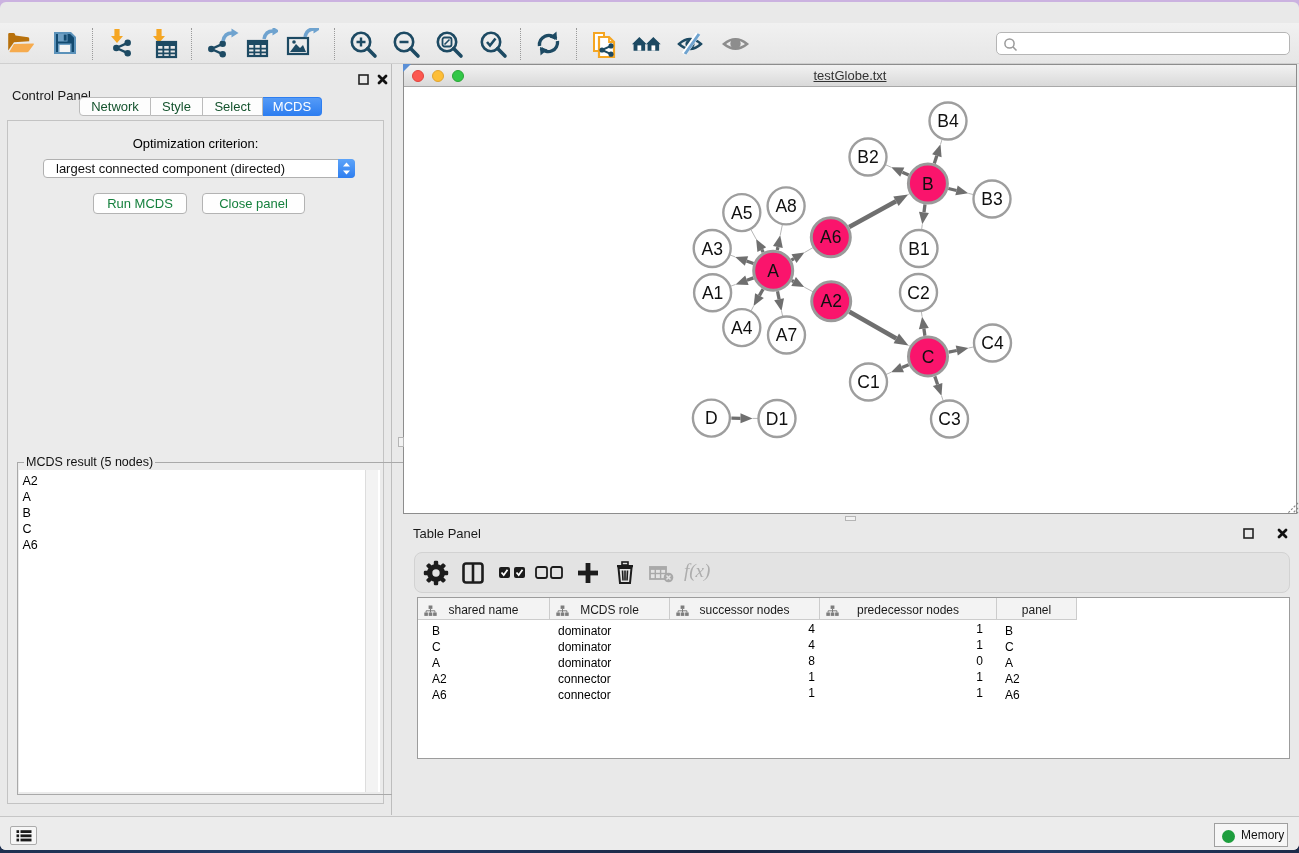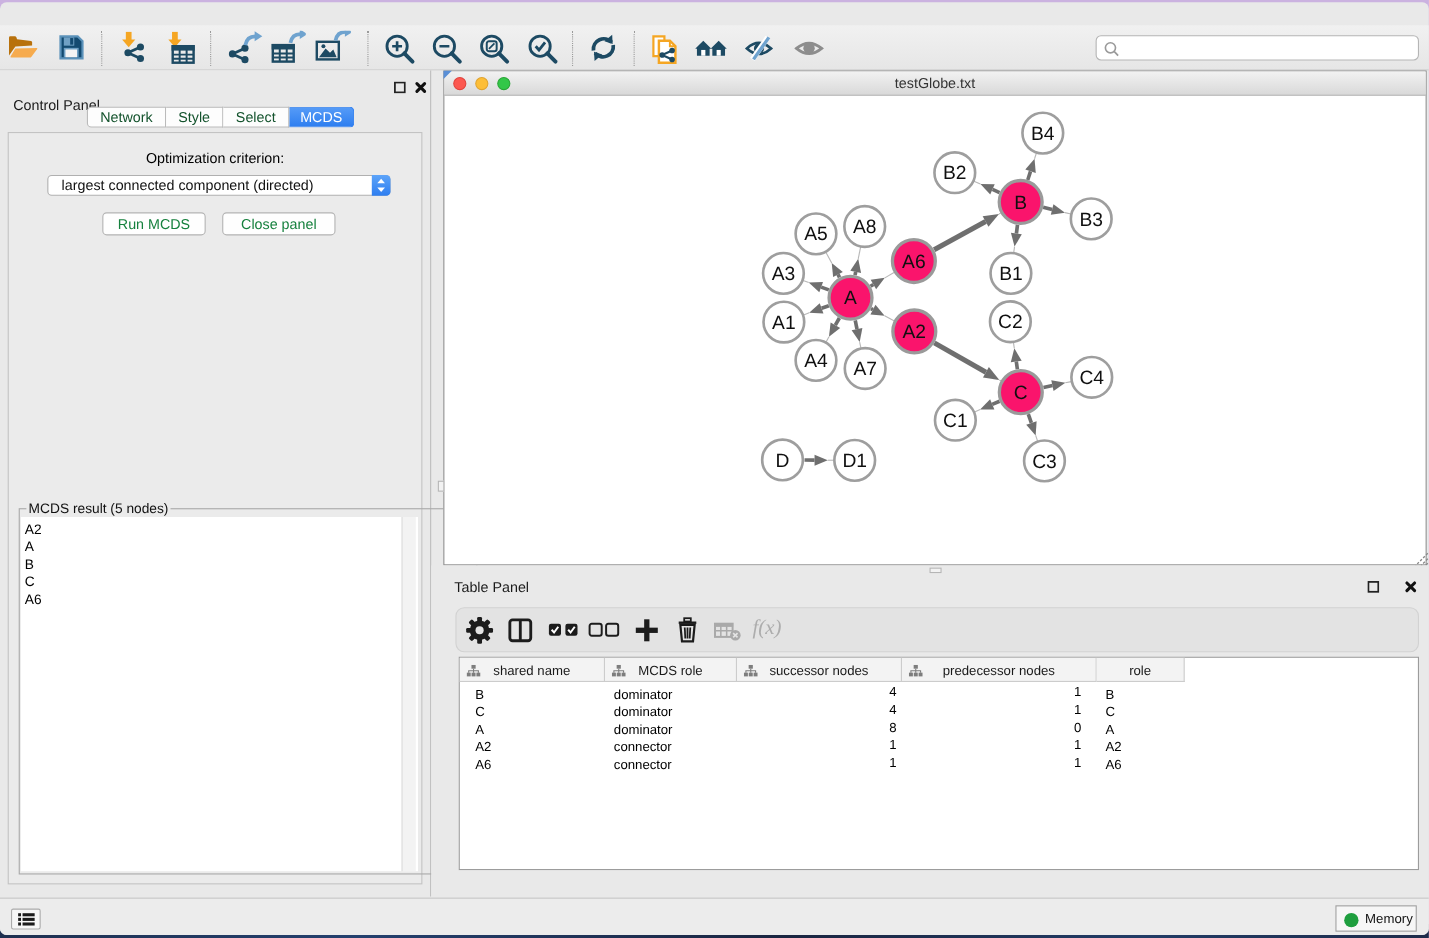--- a/index.html
+++ b/index.html
@@ -57,30 +57,30 @@
   background:#fff; }
 #mcdslist .sb { position:absolute; right:2px; top:0; width:13px; height:100%;
   background:#f3f3f3; border-left:1px solid #ddd; }
 #mcdslist .it { position:absolute; left:4px; font-size:12.5px; color:#000; }
 
 #netwin { position:absolute; left:403px; top:62px; width:894px; height:450px;
   background:#fff; border:1px solid #8d8d8d; }
 #nettitle { position:absolute; left:0; top:0; width:100%; height:22px;
   background:linear-gradient(#f2f2f2,#d9d9d9); border-bottom:1px solid #a8a8a8; }
 #nettitle .ttl { position:absolute; left:0; right:0; top:3px; text-align:center;
-  font-size:13px; color:#333; }
+  font-size:13px; color:#333;text-decoration:underline; }
 #nettitle .t-red { left:8px; background:#fc5850; border:1px solid #e1443e; }
 #nettitle .t-yel { left:28px; background:#fdbe37; border:1px solid #e0a431; }
 #nettitle .t-grn { left:48px; background:#33c748; border:1px solid #2aa637; }
 #nettitle .tl { top:5px; width:12px; height:12px; }
 
 #tpanel { position:absolute; left:392px; top:512px; width:907px; height:302px; background:#e9e9e9; }
 #ttoolbar { position:absolute; left:22px; top:38px; width:876px; height:41px;
   background:#e3e3e3; border:1px solid #d2d2d2; border-radius:8px; }
-#ttable { position:absolute; left:25px; top:83px; width:873px; height:194px;
+#ttable { position:absolute; left:25px; top:83px; width:873px; height:162px;
   background:#fff; border:1px solid #9c9c9c; }
 .thead { position:absolute; left:0; top:0; height:22px; background:#f3f3f3;
   border-bottom:1px solid #cccccc; }
 .thead .hl { position:absolute; top:12px; margin-top:-5.5px; width:100%;
   text-align:center; font-size:12px; color:#1a1a1a; line-height:11px; }
 .tcell { position:absolute; font-size:12px; color:#000; line-height:16px; }
 
 #statusbar { position:absolute; left:0; top:814px; width:1299px; height:34px;
   background:#ececec; border-top:1px solid #c6c6c6; }
 #listbtn { position:absolute; left:10px; top:9px; width:27px; height:19px;
@@ -491,21 +491,21 @@
                 <rect x="4.7" y="7.5" width="3.6" height="3.4"></rect>
                 <rect x="9.1" y="7.5" width="3.6" height="3.4"></rect>
               </g>
               <g stroke="#7d7d7d" stroke-width="1">
                 <path d="M6.5 4 L6.5 7.5 M2.1 7.5 L2.1 5.8 L10.9 5.8 L10.9 7.5" fill="none"></path>
               </g>
             </svg></div>
           <div class="hl">predecessor nodes</div>
         </div>
         <div class="thead" style="left:579px;width:80px;border-right:1px solid #ccc">
-          <div class="hl">role</div>
+          <div class="hl">panel</div>
         </div>
         <div class="tcell" style="left:14px;top:25px">B</div>
         <div class="tcell" style="left:140px;top:25px">dominator</div>
         <div class="tcell" style="left:252px;top:23px;width:145px;text-align:right">4</div>
         <div class="tcell" style="left:402px;top:23px;width:163px;text-align:right">1</div>
         <div class="tcell" style="left:587px;top:25px">B</div>
         <div class="tcell" style="left:14px;top:41px">C</div>
         <div class="tcell" style="left:140px;top:41px">dominator</div>
         <div class="tcell" style="left:252px;top:39px;width:145px;text-align:right">4</div>
         <div class="tcell" style="left:402px;top:39px;width:163px;text-align:right">1</div>

